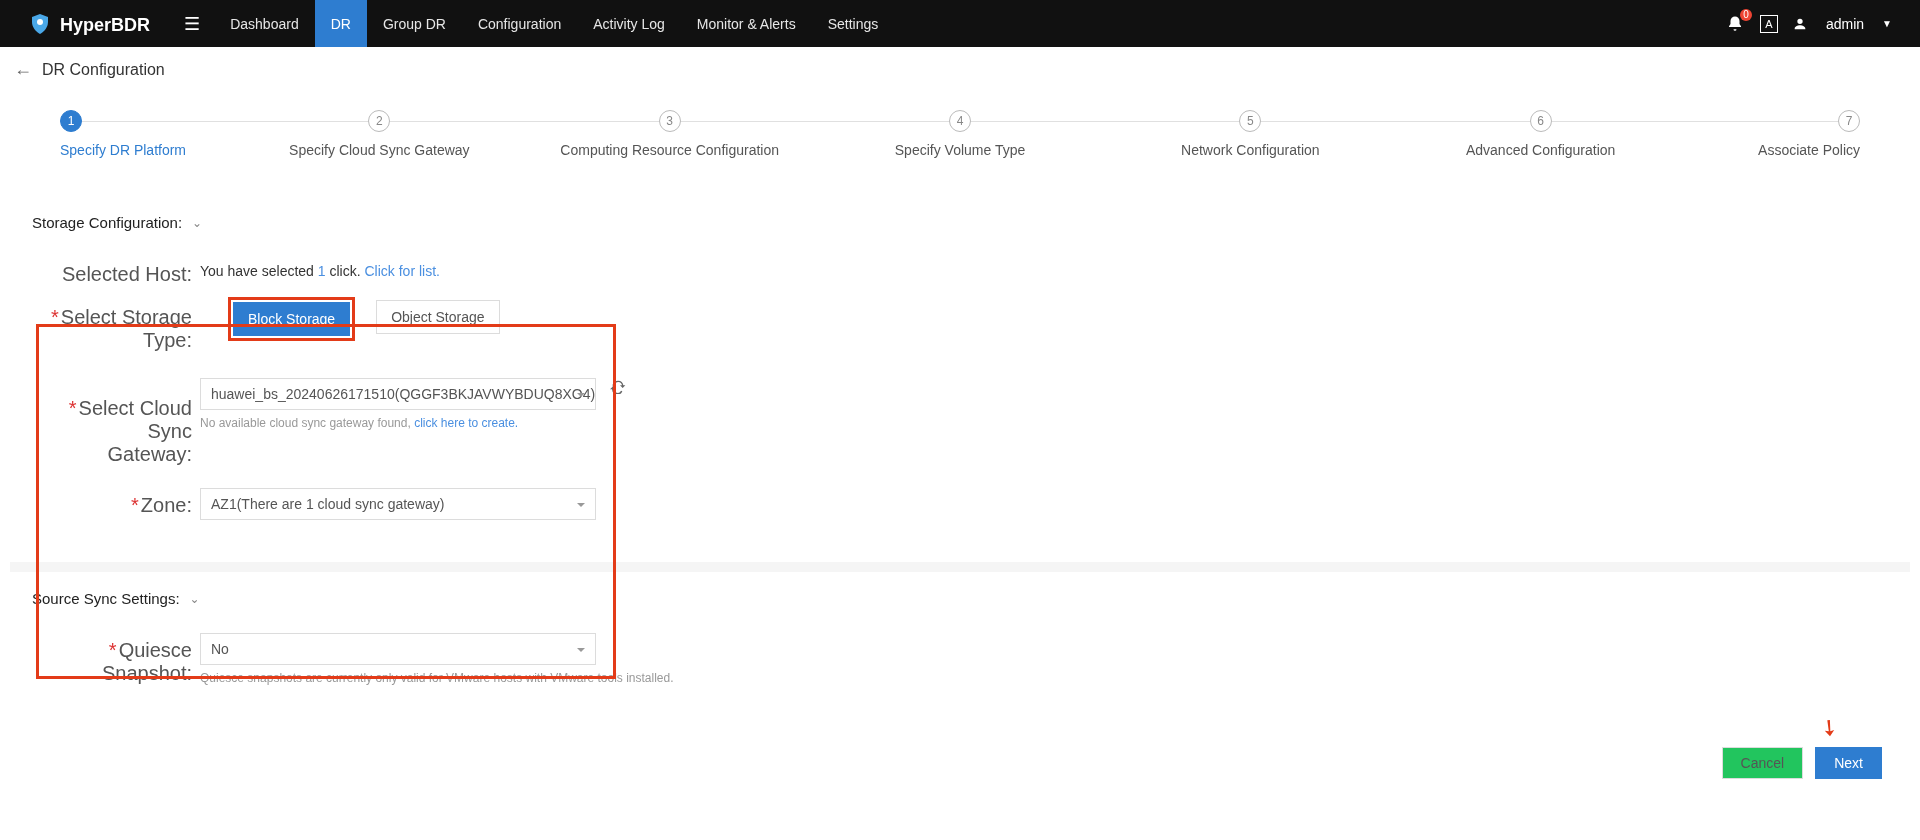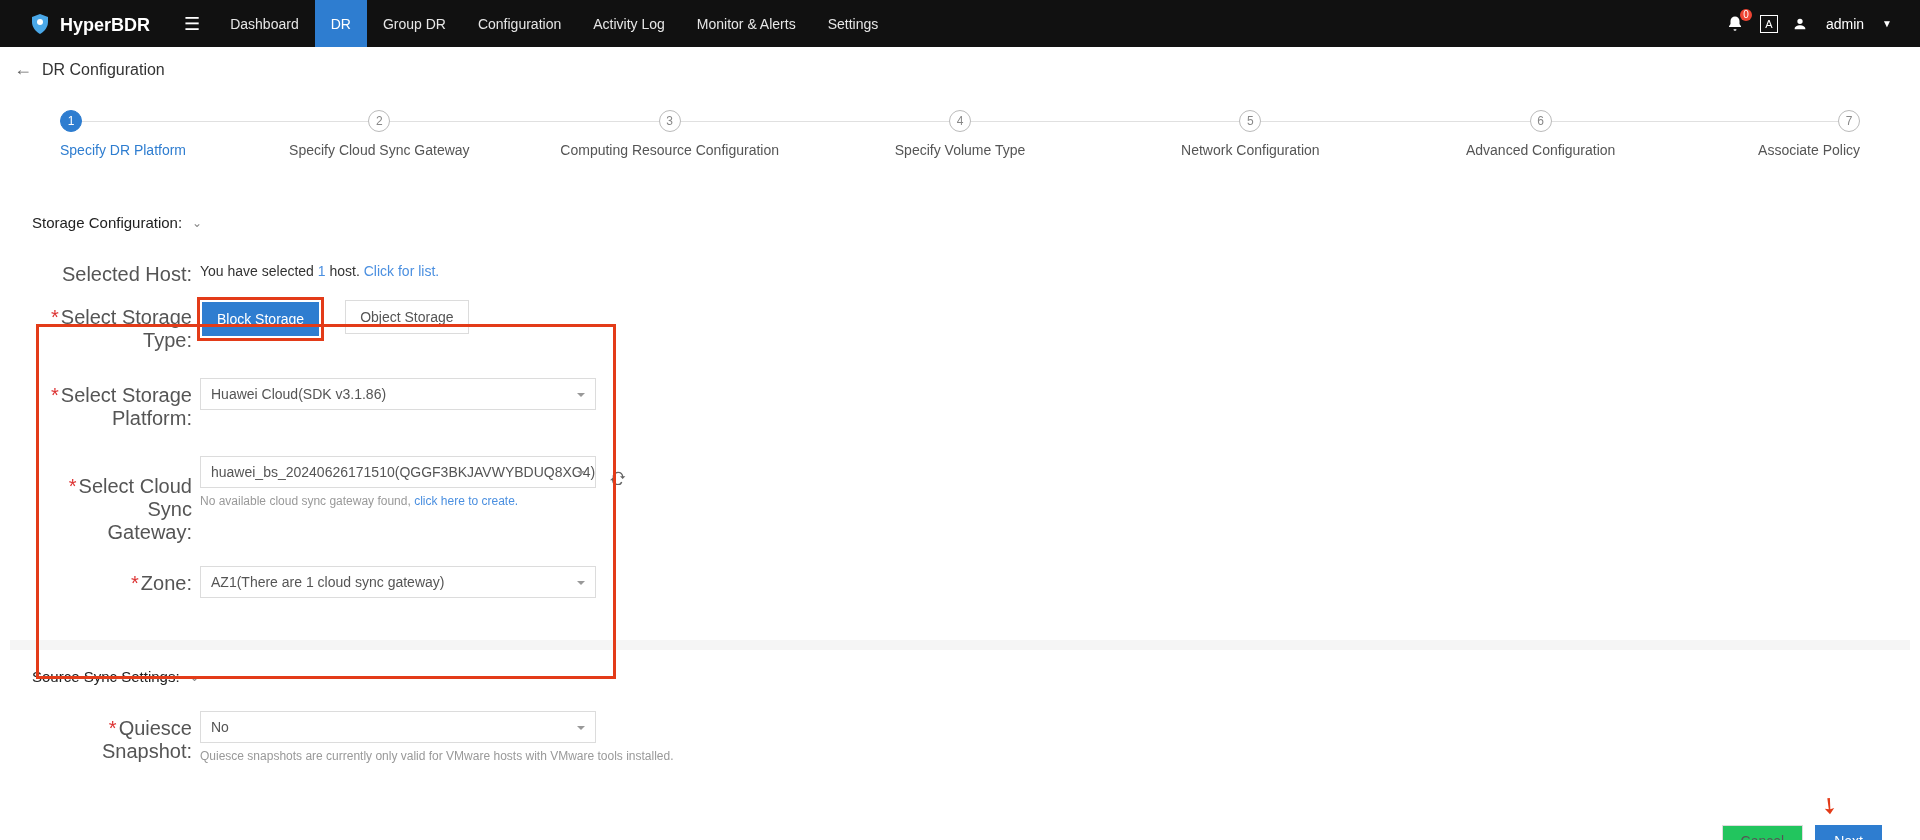--- a/index.html
+++ b/index.html
@@ -51,21 +51,21 @@
   .form-control-col { display: flex; flex-direction: column; }
   .form-control { width: 396px; }
 
   .hint { font-size: 12px; color: #999; margin-top: 6px; }
   .hint-link { color: #4a8fe0; cursor: pointer; }
 
   .select-box { height: 32px; border: 1px solid #dcdcdc; padding: 0 24px 0 10px; display: flex; align-items: center; position: relative; background: #fff; font-size: 14px; color: #555; cursor: pointer; }
   .select-box.disabled { background: #f5f5f5; color: #999; cursor: not-allowed; }
   .select-box::after { content: ""; position: absolute; right: 10px; top: 50%; margin-top: -1px; border: 4px solid transparent; border-top-color: #999; }
 
-  .seg-btns { display: flex; gap: 10px; align-items: center; padding: 2px;}
+  .seg-btns { display: flex; gap: 10px; align-items: center; padding: 2px; margin-left: 31px;}
   .seg-btn { height: 34px; padding: 0 14px; display: inline-flex; align-items: center; border: 1px solid #dcdcdc; background: #fff; color: #555; font-size: 14px; cursor: pointer; }
   .seg-btn.active { background: #2e7dd0; color: #fff; border-color: #2e7dd0; }
 
   .refresh-icon { margin-left: 14px; color: #666; cursor: pointer; }
 
   .link { color: #4a8fe0; cursor: pointer; }
 
   
   .hl { outline: 3px solid #e33b18; }
   .big-hl { position: absolute; border: 3px solid #e33b18; pointer-events: none; }
@@ -167,46 +167,40 @@
 
   <div class="panel">
     <div class="section-title">
       <span>Storage Configuration:</span>
       <span class="chevron-icon">⌄</span>
     </div>
 
     <div class="form-row">
       <div class="form-label">Selected Host:</div>
       <div style="padding-top:6px;">
-        <span>You have selected </span><span class="link">1</span><span> host. </span><span class="link"><span>Click for list</span>.</span>
+        <span>You have selected </span><span class="link">1</span><span> click. </span><span class="link"><span>Click for list</span>.</span>
       </div>
     </div>
 
     <div class="form-row">
       <div class="form-label"><span class="req">*</span><span>Select Storage Type:</span></div>
       <div class="seg-btns hl" style="outline-offset:0;">
         <div class="seg-btn active">Block Storage</div>
       </div>
       <div class="seg-btn" style="margin-left:24px;">Object Storage</div>
     </div>
 
-    <div class="form-row" style="margin-top:26px;">
-      <div class="form-label"><span class="req">*</span><span>Select Storage Platform:</span></div>
-      <div class="form-control select-box">
-        <span>Huawei Cloud(SDK v3.1.86)</span>
-      </div>
-    </div>
 
     <div class="form-row" style="margin-top:26px;">
       <div class="form-label two-line">
         <span class="req">*</span><span>Select Cloud Sync</span><br>
         <span>Gateway:</span>
       </div>
       <div class="form-control-col">
-        <div style="display:flex;align-items:flex-end;">
+        <div style="display:flex;align-items:flex-start;">
           <div class="form-control select-box">
             <span>huawei_bs_20240626171510(QGGF3BKJAVWYBDUQ8XO4)</span>
           </div>
           <span class="refresh-icon">
             <svg width="16" height="16" viewBox="0 0 24 24">
                   <path fill="#666" d="M12 4a8 8 0 00-7.5 5.3l1.9.7A6 6 0 0118 11h-3l4 4 4-4h-3a8 8 0 00-8-7zM4 13l-4 4h3a8 8 0 0015.5 2.7l-1.9-.7A6 6 0 016 13h2l-4-4z"></path>
                 </svg>
           </span>
         </div>
         <div class="hint">

